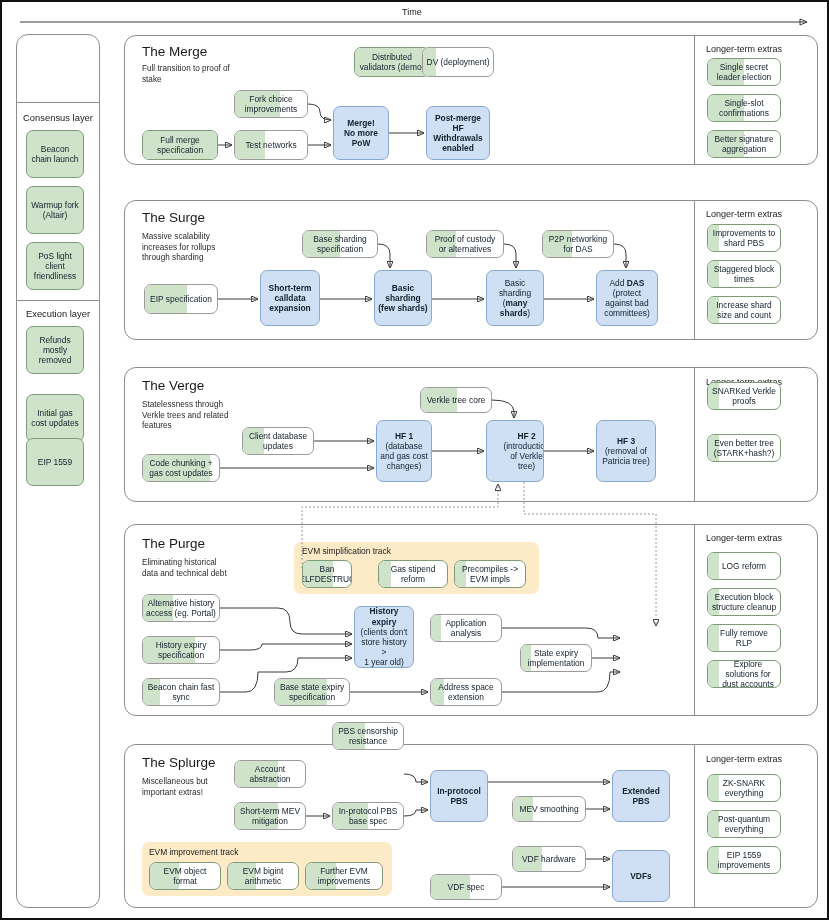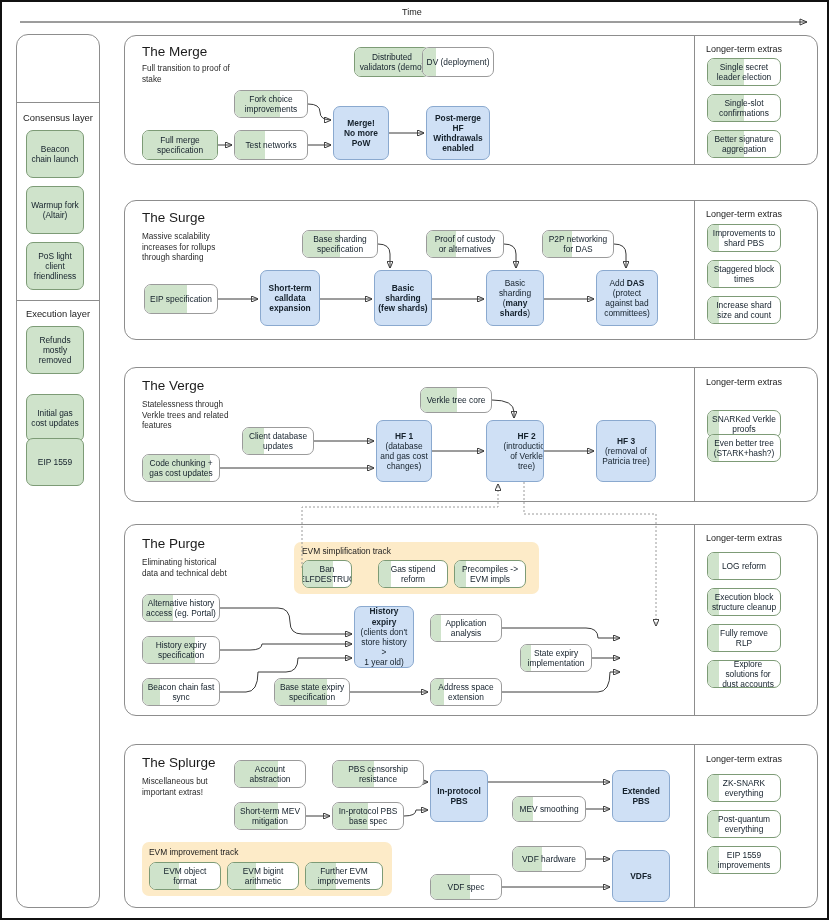--- a/index.html
+++ b/index.html
@@ -198,21 +198,21 @@
   <div class="node blue" style="left:374px;top:418px;width:56px;height:62px;">
     <span class="lbl"><b>HF 1</b><br><span style="font-weight:normal">(database<br>and gas cost<br>changes)</span></span>
     </div>
   <div class="node blue" style="left:484px;top:418px;width:58px;height:62px;padding-left:26px;">
     <span class="lbl"><b>HF 2</b><br><span style="font-weight:normal">(introduction<br>of Verkle<br>tree)</span></span>
     </div>
   <div class="node blue" style="left:594px;top:418px;width:60px;height:62px;">
     <span class="lbl"><b>HF 3</b><br><span style="font-weight:normal">(removal of<br>Patricia tree)</span></span>
     </div>
 
-  <div class="node" style="left:705px;top:408px;width:74px;height:28px;">
+  <div class="node" style="left:705px;top:380px;width:74px;height:28px;">
     <span class="fill" style="width:15%"></span>
     <span class="lbl">SNARKed Verkle proofs</span>
     </div>
   <div class="node" style="left:705px;top:432px;width:74px;height:28px;">
     <span class="fill" style="width:15%"></span>
     <span class="lbl">Even better tree (STARK+hash?)</span>
     </div>
 
   <div class="phase" style="left:122px;top:522px;width:694px;height:192px;"></div>
   <div class="phase-title" style="left:140px;top:534px;">The Purge</div>
@@ -288,21 +288,21 @@
   <div class="phase" style="left:122px;top:742px;width:694px;height:164px;"></div>
   <div class="phase-title" style="left:140px;top:753px;">The Splurge</div>
   <div class="phase-sub" style="left:140px;top:775px;width:92px;">Miscellaneous but important extras!</div>
   <div class="divider" style="left:692px;top:743px;height:162px;"></div>
   <div class="extras-title" style="left:704px;top:752px;">Longer-term extras</div>
 
   <div class="node plainwhite" style="left:232px;top:758px;width:72px;height:28px;">
     <span class="fill" style="width:62%"></span>
     <span class="lbl">Account abstraction</span>
     </div>
-  <div class="node plainwhite" style="left:330px;top:758px;width:92px;height:28px;">
+  <div class="node plainwhite" style="left:330px;top:720px;width:72px;height:28px;">
     <span class="fill" style="width:46%"></span>
     <span class="lbl">PBS censorship resistance</span>
     </div>
   <div class="node plainwhite" style="left:232px;top:800px;width:72px;height:28px;">
     <span class="fill" style="width:62%"></span>
     <span class="lbl">Short-term MEV mitigation</span>
     </div>
   <div class="node plainwhite" style="left:330px;top:800px;width:72px;height:28px;">
     <span class="fill" style="width:50%"></span>
     <span class="lbl">In-protocol PBS base spec</span>

